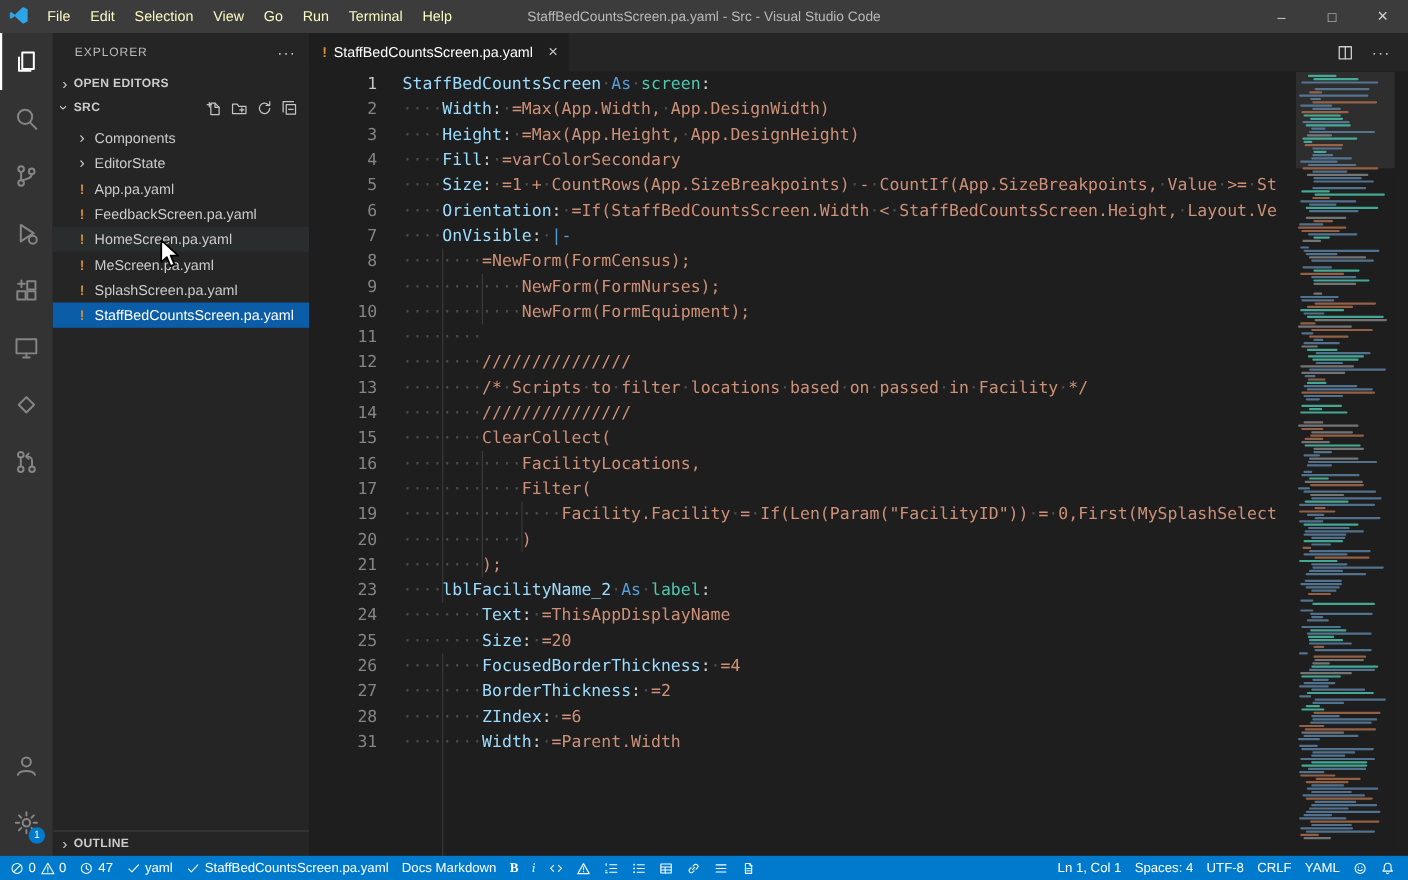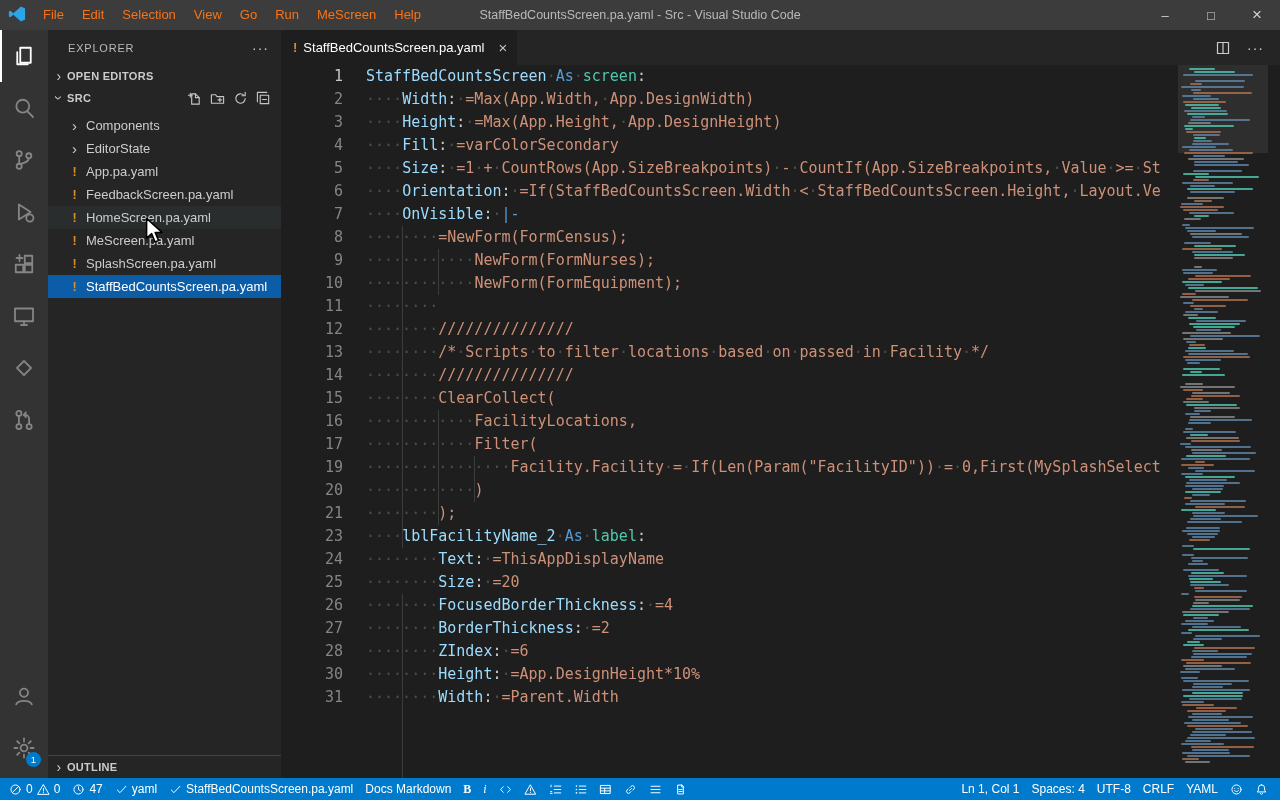--- a/index.html
+++ b/index.html
@@ -5,21 +5,21 @@
   html,body{margin:0;padding:0;width:1280px;height:800px;overflow:hidden;background:#1e1e1e;
     font-family:"Liberation Sans",sans-serif;color:#cccccc;user-select:none}
   .window{position:relative;width:1280px;height:800px;display:flex;flex-direction:column}
   svg{fill:none;stroke:currentColor;stroke-width:1.2;stroke-linecap:round;stroke-linejoin:round;display:block}
 
   
   .titlebar{flex:0 0 30px;height:30px;background:#3c3c3c;display:flex;align-items:center;font-size:13px;position:relative;z-index:5}
   .logo{width:20px;height:20px;margin:0 6px 0 8px}
   .logo svg{width:18px;height:18px}
   .menubar{display:flex}
-  .menu-item{padding:0 9px;line-height:30px;color:#f97316}
+  .menu-item{padding:0 9px;line-height:30px;color:#fef9c3}
   .win-title{position:absolute;left:50%;transform:translateX(-50%);color:#b9b9b9;font-size:12.5px;white-space:nowrap}
   .win-controls{margin-left:auto;display:flex;height:30px}
   .win-btn{width:46px;display:flex;align-items:center;justify-content:center;font-size:13px;color:#d0d0d0}
   .win-btn.close{font-size:17px}
 
   
   .main{flex:1;display:flex;min-height:0}
 
   .activitybar{flex:0 0 48px;background:#333333;display:flex;flex-direction:column;align-items:center}
   .ab-item{width:48px;height:52px;display:flex;align-items:center;justify-content:center;color:#858585;position:relative}
@@ -95,21 +95,21 @@
           <path fill="#2CA5E8" stroke="none" d="M11.5 1.3L4.8 7.4 2 5.2l-1.2.6v4.4L2 10.8l2.8-2.2 6.7 6.1 3.7-1.8V3.1z"></path>
         </svg>
       </span>
     <nav class="menubar" id="menubar">
         <span class="menu-item">File</span>
         <span class="menu-item">Edit</span>
         <span class="menu-item">Selection</span>
         <span class="menu-item">View</span>
         <span class="menu-item">Go</span>
         <span class="menu-item">Run</span>
-        <span class="menu-item">MeScreen</span>
+        <span class="menu-item">Terminal</span>
         <span class="menu-item">Help</span>
       </nav>
     <div class="win-title">StaffBedCountsScreen.pa.yaml - Src - Visual Studio Code</div>
     <div class="win-controls">
       <span class="win-btn">–</span>
       <span class="win-btn">□</span>
       <span class="win-btn close">×</span>
     </div>
   </header>
 
@@ -312,21 +312,20 @@
             <div class="code-line"><span class="ln">17</span><span class="lc"><span class="ws">············</span><span class="tk-v">Filter(</span></span></div>
             <div class="code-line"><span class="ln">19</span><span class="lc"><span class="ws">················</span><span class="tk-v">Facility.Facility</span><span class="ws">·</span><span class="tk-v">=</span><span class="ws">·</span><span class="tk-v">If(Len(Param("FacilityID"))</span><span class="ws">·</span><span class="tk-v">=</span><span class="ws">·</span><span class="tk-v">0,First(MySplashSelect</span></span></div>
             <div class="code-line"><span class="ln">20</span><span class="lc"><span class="ws">············</span><span class="tk-v">)</span></span></div>
             <div class="code-line"><span class="ln">21</span><span class="lc"><span class="ws">········</span><span class="tk-v">);</span></span></div>
             <div class="code-line"><span class="ln">23</span><span class="lc"><span class="ws">····</span><span class="tk-k">lblFacilityName_2</span><span class="ws">·</span><span class="tk-d">As</span><span class="ws">·</span><span class="tk-t">label</span><span class="tk-p">:</span></span></div>
             <div class="code-line"><span class="ln">24</span><span class="lc"><span class="ws">········</span><span class="tk-k">Text</span><span class="tk-p">:</span><span class="ws">·</span><span class="tk-v">=ThisAppDisplayName</span></span></div>
             <div class="code-line"><span class="ln">25</span><span class="lc"><span class="ws">········</span><span class="tk-k">Size</span><span class="tk-p">:</span><span class="ws">·</span><span class="tk-v">=20</span></span></div>
             <div class="code-line"><span class="ln">26</span><span class="lc"><span class="ws">········</span><span class="tk-k">FocusedBorderThickness</span><span class="tk-p">:</span><span class="ws">·</span><span class="tk-v">=4</span></span></div>
             <div class="code-line"><span class="ln">27</span><span class="lc"><span class="ws">········</span><span class="tk-k">BorderThickness</span><span class="tk-p">:</span><span class="ws">·</span><span class="tk-v">=2</span></span></div>
             <div class="code-line"><span class="ln">28</span><span class="lc"><span class="ws">········</span><span class="tk-k">ZIndex</span><span class="tk-p">:</span><span class="ws">·</span><span class="tk-v">=6</span></span></div>
-            <div class="code-line"><span class="ln">30</span><span class="lc"><span class="ws">········</span><span class="tk-k">Height</span><span class="tk-p">:</span><span class="ws">·</span><span class="tk-v">=App.DesignHeight*10%</span></span></div>
             <div class="code-line"><span class="ln">31</span><span class="lc"><span class="ws">········</span><span class="tk-k">Width</span><span class="tk-p">:</span><span class="ws">·</span><span class="tk-v">=Parent.Width</span></span></div>
           </div>
         <div class="minimap" id="minimap">
           <div class="mm-slider"></div>
         <div class="mm-line" style="width: 26.5544px; margin-left: 10.6767px; background: rgb(78, 201, 176);"></div>
             <div class="mm-line" style="width: 40.8106px; margin-left: 15.9183px; background: rgb(78, 201, 176);"></div>
             <div class="mm-line" style="width: 69.8371px; margin-left: 5.35414px; background: rgb(95, 134, 168);"></div>
             <div class="mm-line" style="width: 0px; margin-left: 8.14503px; background: transparent;"></div>
             <div class="mm-line" style="width: 49.7684px; margin-left: 16.7842px; background: rgb(95, 134, 168);"></div>
             <div class="mm-line" style="width: 11.9502px; margin-left: 11.8899px; background: rgb(176, 113, 79);"></div>

